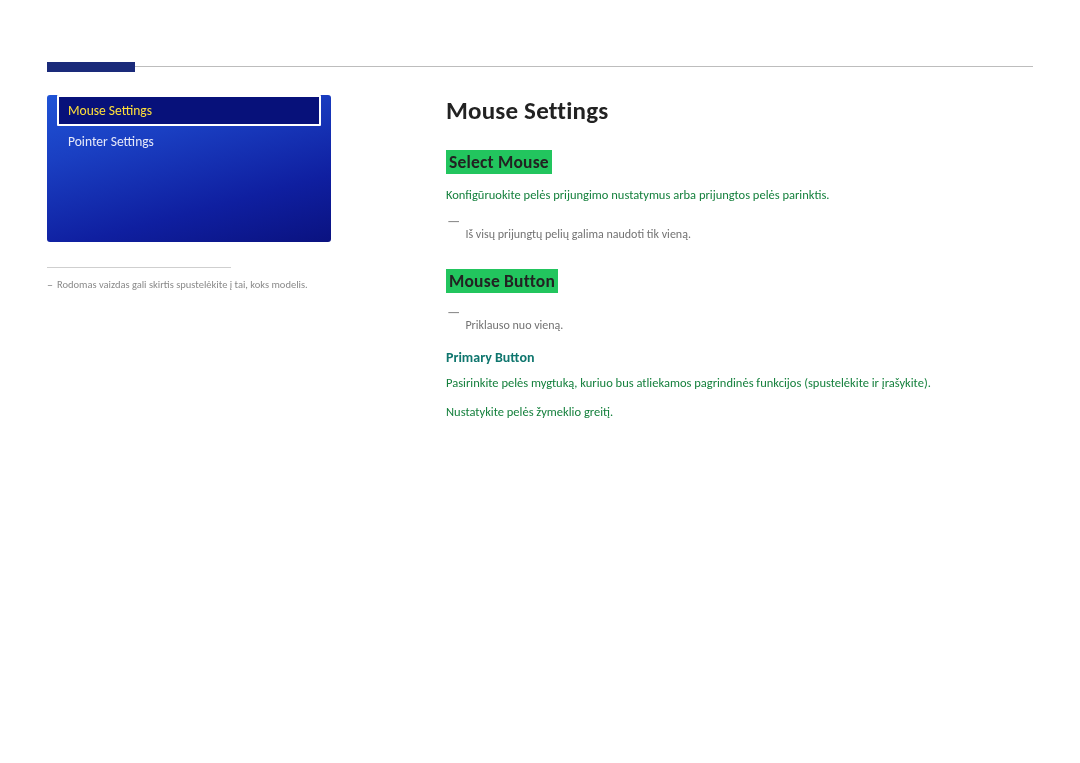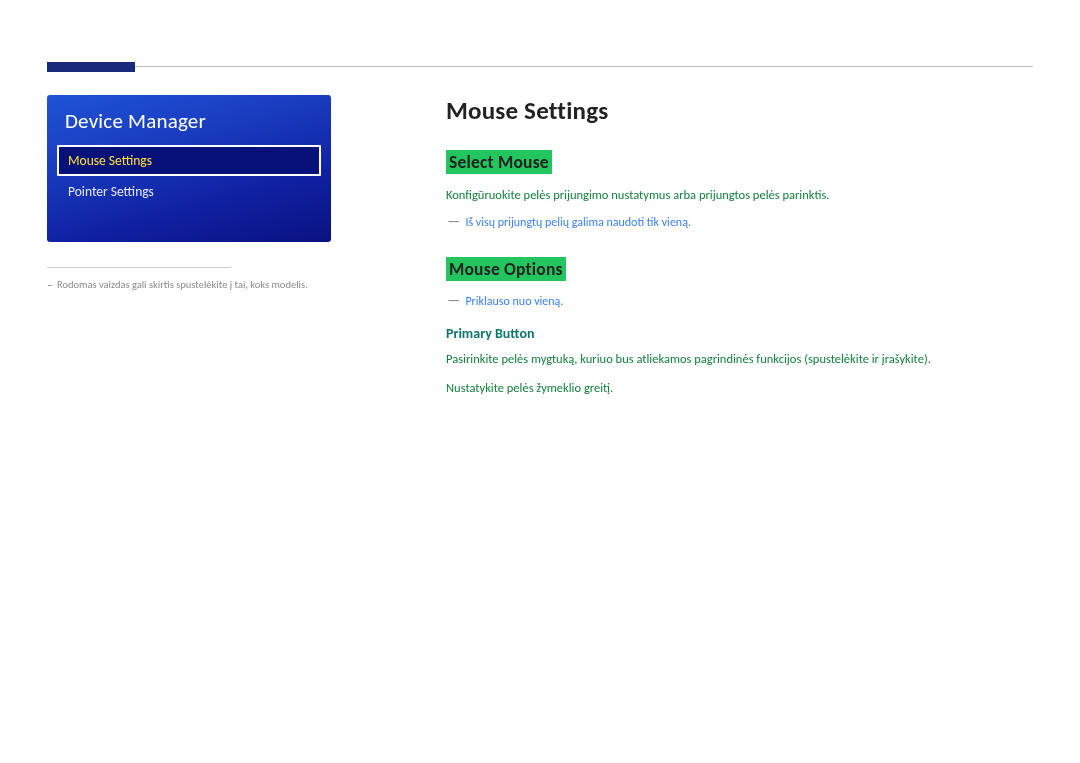--- a/index.html
+++ b/index.html
@@ -112,43 +112,43 @@
       align-items: flex-start;
     }
     .note-line .heavy-dash {
       font-size: 17px;
       line-height: 0.9;
       color: #888;
       font-weight: 300;
     }
     .note-text {
       font-size: 12px;
-      color: #3b82f6;
+      color: #737373;
       line-height: 1.5;
+      margin-top: 12px;
     }
     .sub-heading {
       font-size: 14px;
       font-weight: 700;
       color: #0f766e;
       margin-bottom: 7px;
       margin-top: 15px;
     }
   </style>
 </head>
 <body>
 
 <div class="accent-bar"></div>
 <div class="top-rule"></div>
 
 <div class="layout">
 
   <div class="left-col">
 
     <div class="sidebar-panel">
-      <div class="panel-title">Device Manager</div>
       <div class="menu">
         <div class="menu-item selected">Mouse Settings</div>
         <div class="menu-item">Pointer Settings</div>
       </div>
     </div>
 
     <div class="sidebar-divider"></div>
     <div class="sidebar-note">
       <span class="dash">–</span>
       <span>Rodomas vaizdas gali skirtis spustelėkite į tai, koks modelis.</span>
@@ -161,21 +161,21 @@
     <div class="section-block">
       <div><span class="section-heading">Select Mouse</span></div>
       <div class="body-text">Konfigūruokite pelės prijungimo nustatymus arba prijungtos pelės parinktis.</div>
       <div class="note-line">
         <span class="heavy-dash">―</span>
         <span class="note-text">Iš visų prijungtų pelių galima naudoti tik vieną.</span>
       </div>
     </div>
 
     <div class="section-block">
-      <div><span class="section-heading">Mouse Options</span></div>
+      <div><span class="section-heading">Mouse Button</span></div>
       <div class="note-line">
         <span class="heavy-dash">―</span>
         <span class="note-text">Priklauso nuo vieną.</span>
       </div>
 
       <div class="sub-heading">Primary Button</div>
       <div class="body-text">Pasirinkite pelės mygtuką, kuriuo bus atliekamos pagrindinės funkcijos (spustelėkite ir įrašykite).</div>
 
       <div class="body-text">Nustatykite pelės žymeklio greitį.</div>
     </div>

